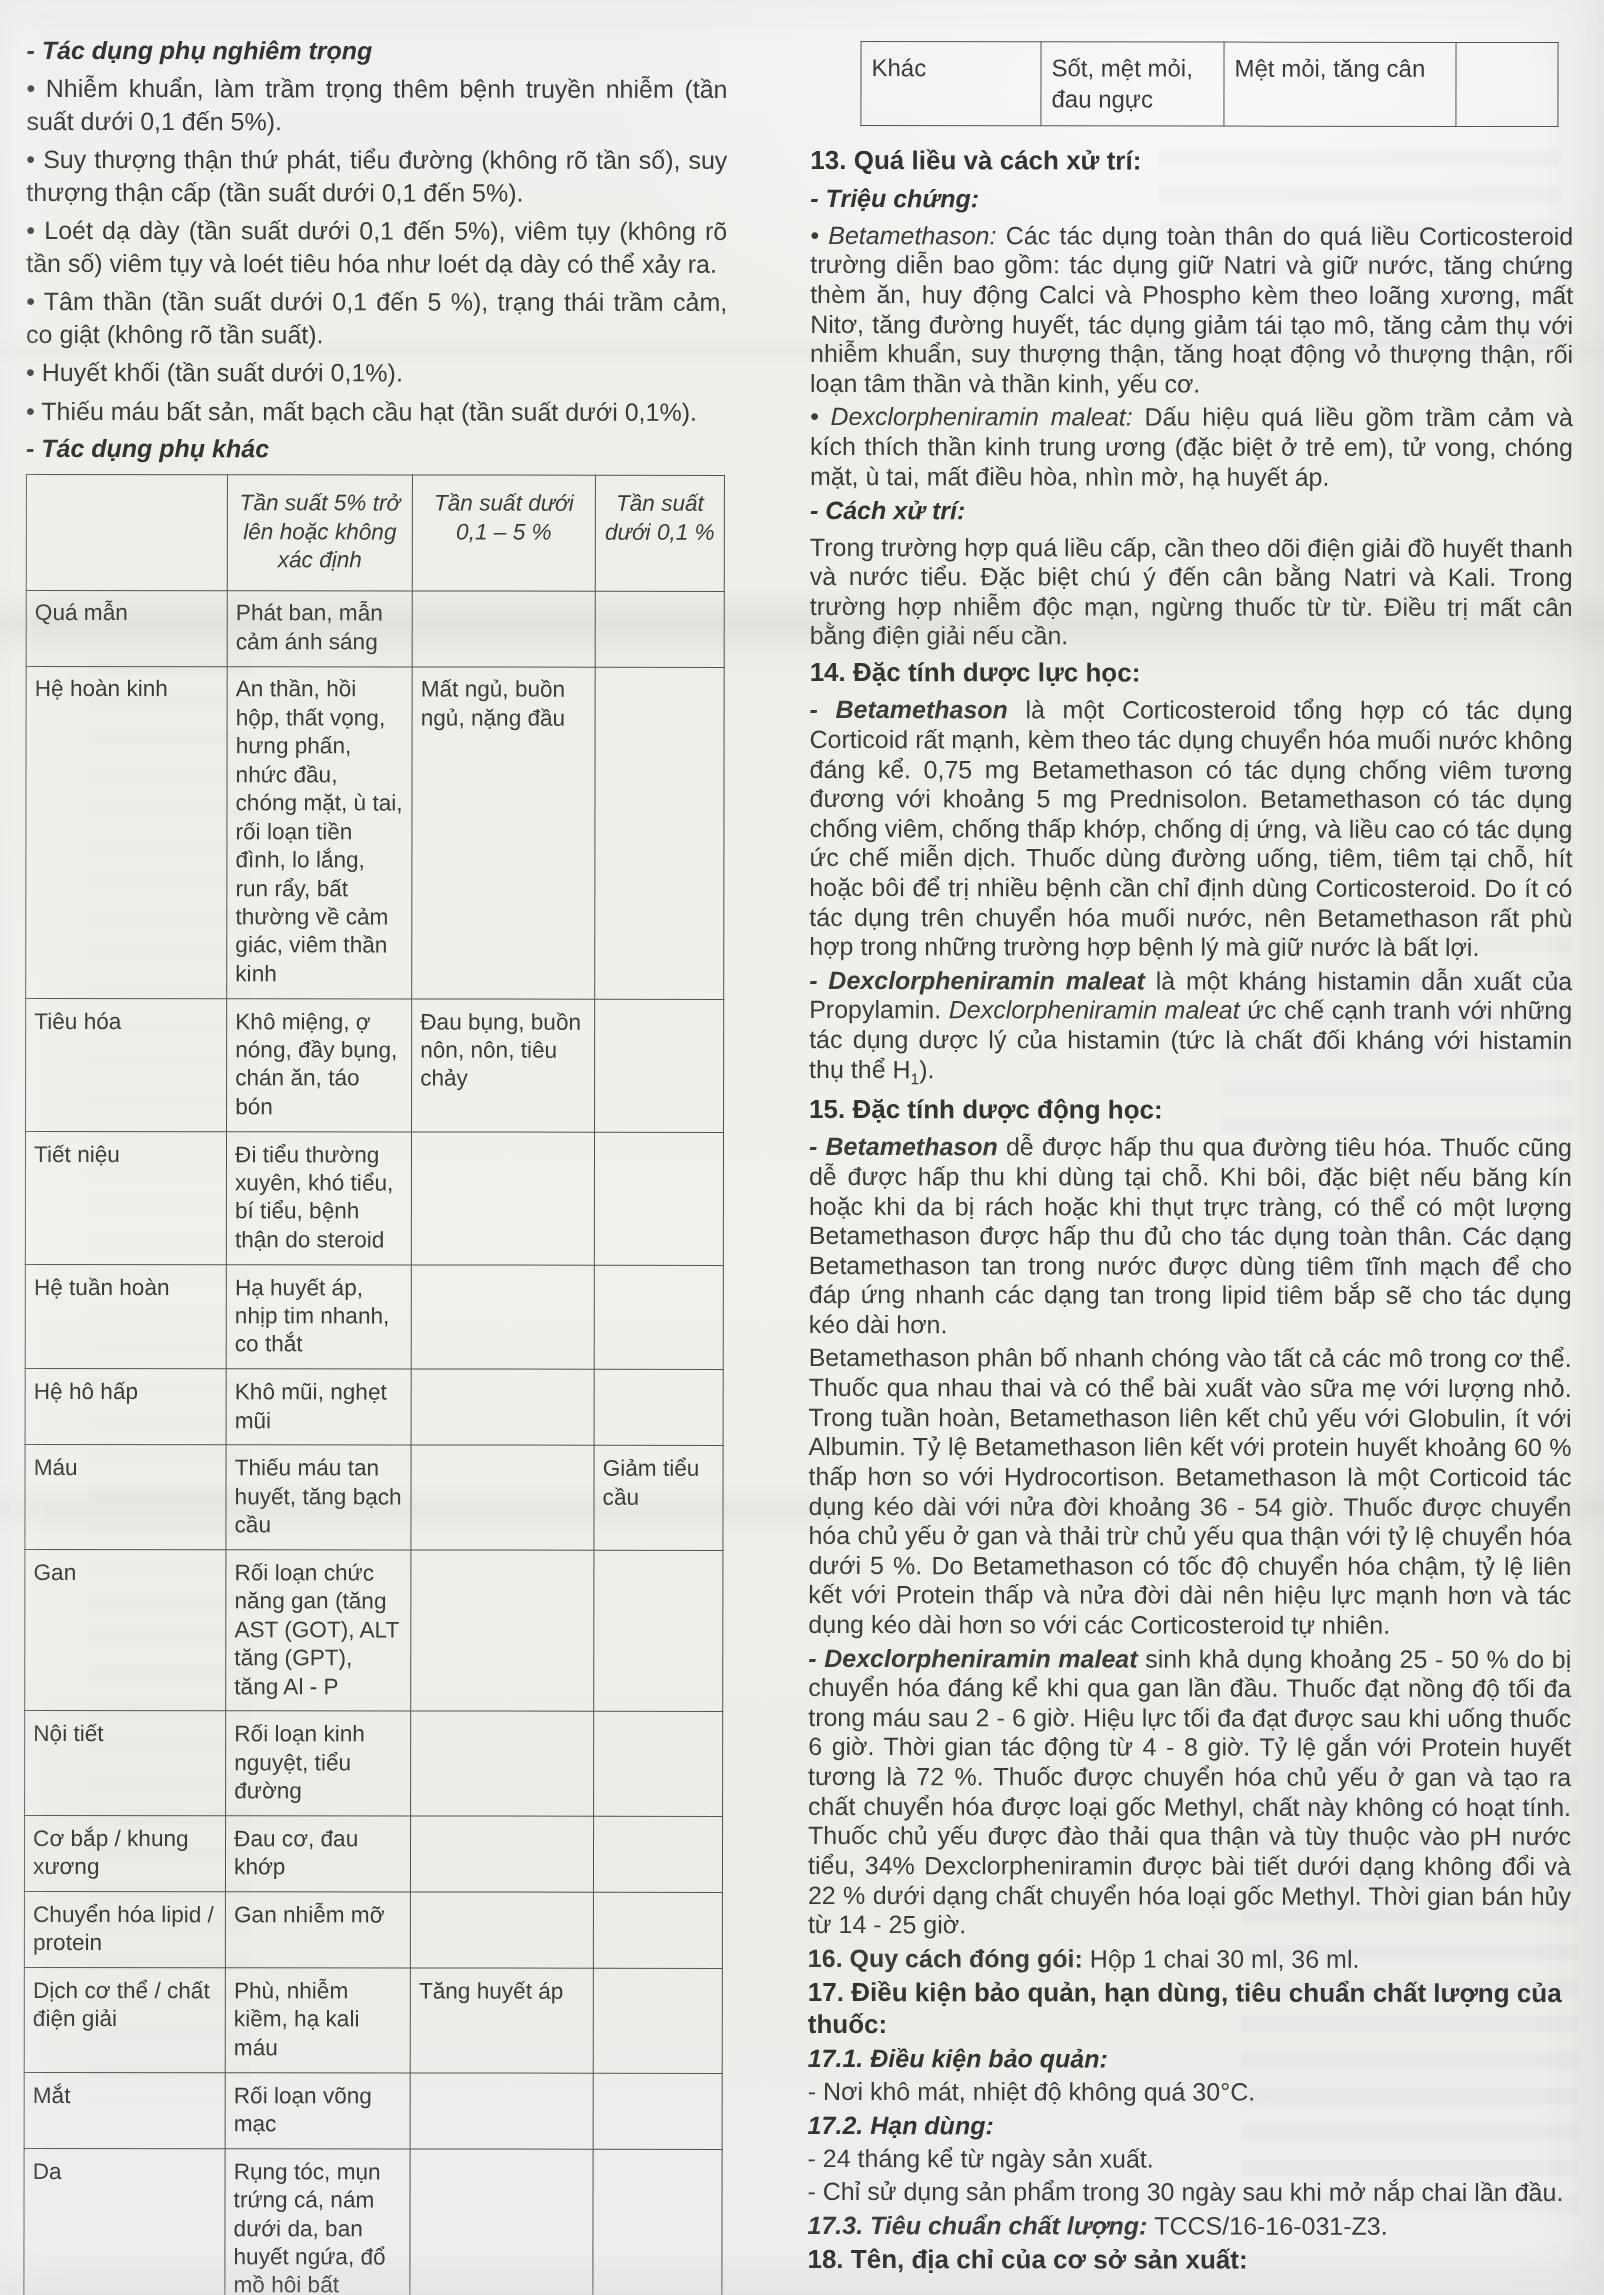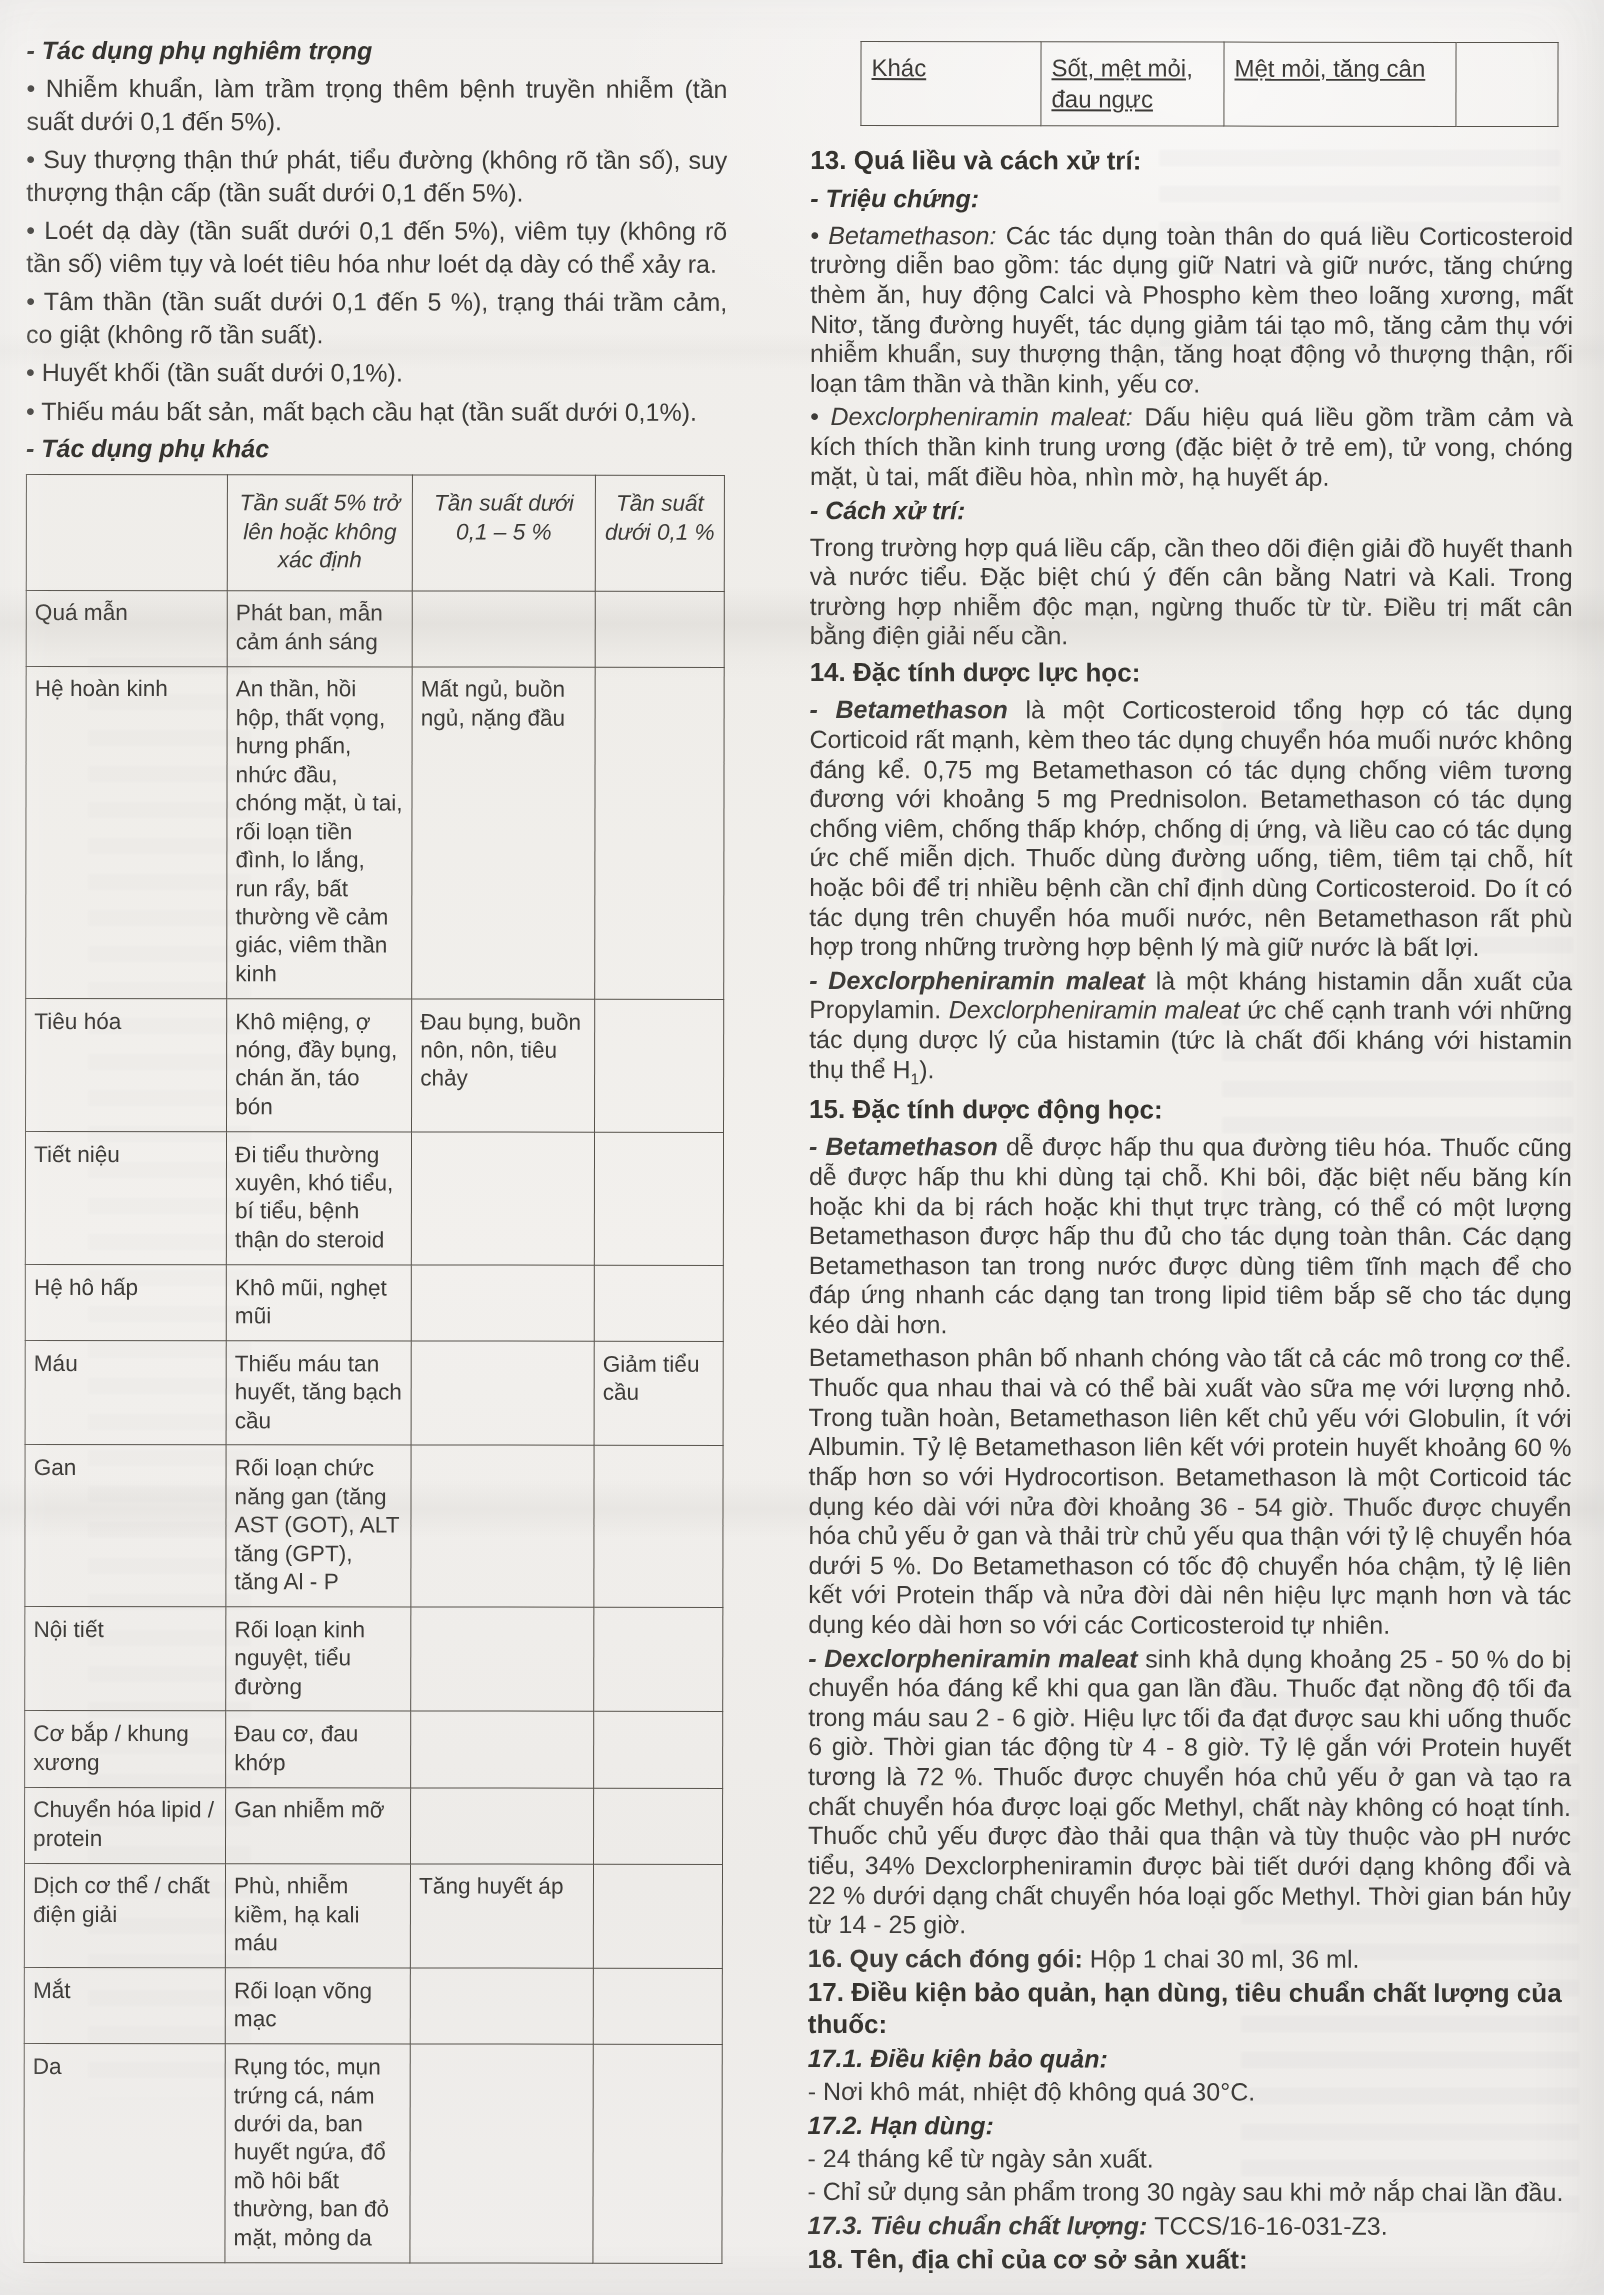--- a/index.html
+++ b/index.html
@@ -44,21 +44,21 @@
 
   
   table{border-collapse:collapse;}
   .se-table{width:698px;margin-top:10px;font-size:22.6px;line-height:1.26;table-layout:fixed;}
   .se-table td{border:1.6px solid #57534c;padding:8.8px 8.1px 9.4px;vertical-align:top;text-align:left;}
   .se-table td.hdr{font-style:italic;text-align:center;padding-top:13.8px;padding-bottom:15px;}
   .se-table td.lbl{text-align:left;}
 
   
   .frag-table{margin:7.5px 0 19px 50px;font-size:24px;line-height:1.3;table-layout:fixed;width:697px;}
-  .frag-table td{border:1.6px solid #57534c;padding:10px 10px 11.3px;vertical-align:top;text-decoration:underline;}
+  .frag-table td{border:1.6px solid #57534c;padding:10px 10px 11.3px;vertical-align:top;}
 
   .right-sec{margin-top:6.3px;}
 </style>
 </head>
 <body>
 
 <div class="sheet">
   <div class="cols">
 
     <div class="col-left">
@@ -105,20 +105,26 @@
           <td>Đau bụng, buồn nôn, nôn, tiêu chảy</td>
           <td></td>
         </tr>
         <tr>
           <td class="lbl">Tiết niệu</td>
           <td>Đi tiểu thường xuyên, khó tiểu, bí tiểu, bệnh thận do steroid</td>
           <td></td>
           <td></td>
         </tr>
         <tr>
+          <td class="lbl">Hệ tuần hoàn</td>
+          <td>Hạ huyết áp, nhịp tim nhanh, co thắt</td>
+          <td></td>
+          <td></td>
+        </tr>
+        <tr>
           <td class="lbl">Hệ hô hấp</td>
           <td>Khô mũi, nghẹt mũi</td>
           <td></td>
           <td></td>
         </tr>
         <tr>
           <td class="lbl">Máu</td>
           <td>Thiếu máu tan huyết, tăng bạch cầu</td>
           <td></td>
           <td>Giảm tiểu cầu</td>

